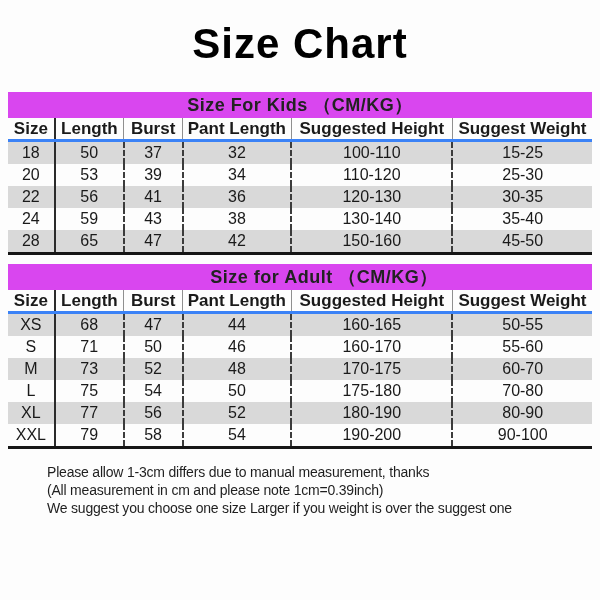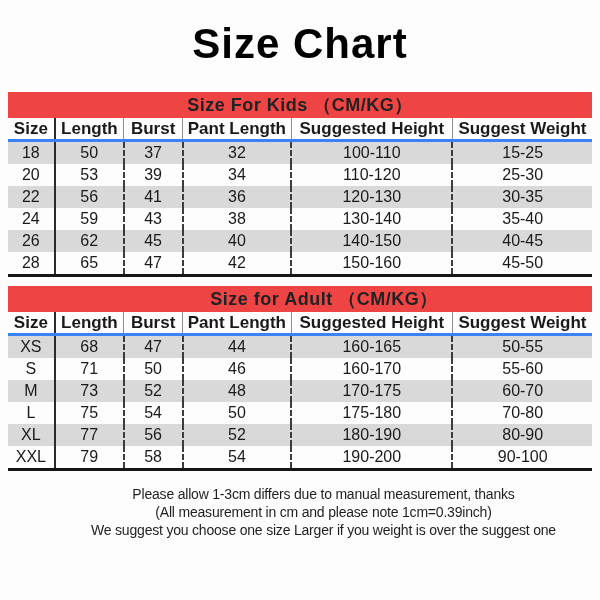--- a/index.html
+++ b/index.html
@@ -17,21 +17,21 @@
     text-align: center;
     font-size: 42px;
     line-height: 48px;
     font-weight: 700;
     letter-spacing: 1px;
     color: #000000;
   }
   .section-band {
     margin: 0 8px;
     height: 26px;
-    background: #ef4444;
+    background: #d946ef;
     display: flex;
     align-items: center;
     justify-content: center;
     font-size: 18px;
     font-weight: 700;
     color: #222;
     letter-spacing: 0.5px;
   }
   .band-kids { margin-top: 24px; }
   .band-adult { margin-top: 9px; padding-left: 48px; }
@@ -71,21 +71,20 @@
   col.c-burst  { width: 10.1%; }
   col.c-pant   { width: 18.6%; }
   col.c-height { width: 27.6%; }
   col.c-weight { width: 23.9%; }
   .notes {
     margin: 14px 0 0 47px;
     font-size: 14px;
     line-height: 18px;
     letter-spacing: -0.2px;
     color: #1f1f1f;
-    text-align: center;
   }
 </style>
 </head>
 <body>
 
 <h1 class="page-title">Size Chart</h1>
 
 <div class="section-band band-kids">
   <span>Size For Kids （CM/KG）</span>
 </div>
@@ -136,28 +135,20 @@
       </tr>
       <tr>
         <td>24</td>
         <td>59</td>
         <td>43</td>
         <td>38</td>
         <td>130-140</td>
         <td>35-40</td>
       </tr>
       <tr>
-        <td>26</td>
-        <td>62</td>
-        <td>45</td>
-        <td>40</td>
-        <td>140-150</td>
-        <td>40-45</td>
-      </tr>
-      <tr>
         <td>28</td>
         <td>65</td>
         <td>47</td>
         <td>42</td>
         <td>150-160</td>
         <td>45-50</td>
       </tr>
     </tbody>
 </table>
 

